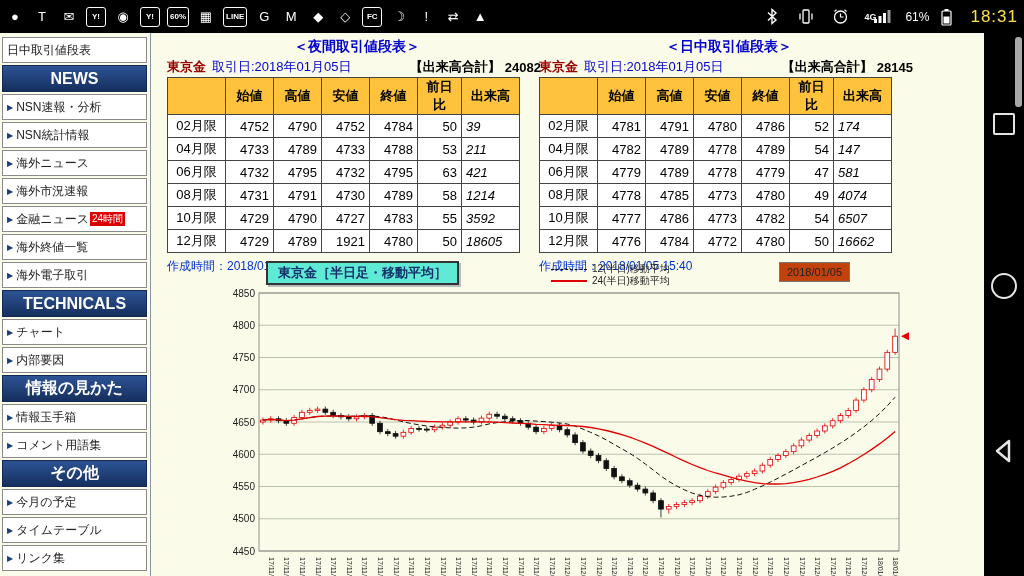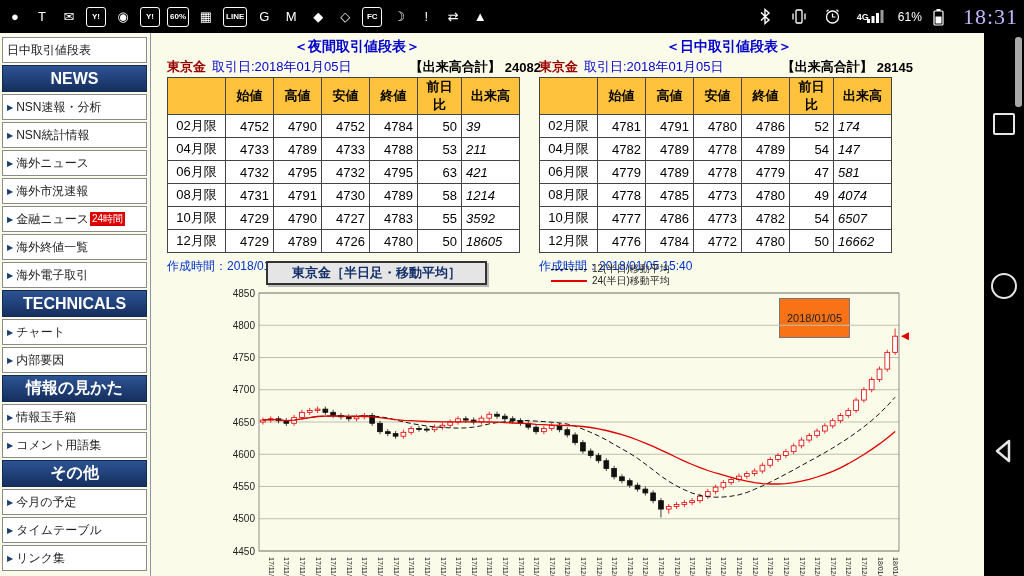--- a/index.html
+++ b/index.html
@@ -8,21 +8,21 @@
     font-family:"Liberation Sans","DejaVu Sans",sans-serif;background:#000;}
 
   
   .status-bar{position:absolute;left:0;top:0;width:1024px;height:33px;background:#000;
     display:flex;align-items:center;color:#fff;}
   .status-left{display:flex;align-items:center;padding-left:5px;}
   .si{min-width:20px;height:20px;margin-right:7px;display:flex;align-items:center;justify-content:center;
     font-size:13px;color:#fff;}
   .si.wide{font-size:8px;border:1px solid #fff;border-radius:3px;padding:0 2px;font-weight:bold;}
   .status-right{margin-left:auto;display:flex;align-items:center;gap:7px;padding-right:6px;}
-  .clock{font-size:22px;color:#c4b5fd;letter-spacing:1px;font-family:Liberation Serif, serif;}
+  .clock{font-size:17px;color:#fde047;letter-spacing:1px;}
   .battpct{font-size:12px;color:#fff;}
   .net4g{font-size:9px;font-weight:bold;margin-right:-4px;}
 
   
   .navbar{position:absolute;left:984px;top:33px;width:40px;height:543px;background:#000;}
   .nav-square{position:absolute;left:9px;top:80px;width:22px;height:22px;border:2.5px solid #e5e5e5;border-radius:2px;}
   .nav-circle{position:absolute;left:7px;top:240px;width:26px;height:26px;border:2.5px solid #e5e5e5;border-radius:50%;}
   .nav-back{position:absolute;left:7px;top:405px;}
   .scrollbar{position:absolute;left:1015px;top:37px;width:7px;height:70px;background:#a8a8a8;border-radius:3px;}
 
@@ -53,29 +53,29 @@
   table.px th,table.px td{border:1px solid #444;height:23px;padding:0 4px;}
   table.px th{background:#ffc23d;font-weight:bold;text-align:center;}
   table.px td.lbl{text-align:center;width:58px;}
   table.px td.num{text-align:right;width:48px;}
   table.px td.diff{text-align:right;width:44px;}
   table.px td.volc{text-align:left;width:58px;font-style:italic;}
   .created{font-size:12px;color:#0033cc;margin-top:5px;}
 
   
   .chart{position:absolute;left:70px;top:228px;width:700px;height:315px;}
-  .chart-title{position:absolute;left:45px;top:0;border:2px solid #333;background:#e5e5e5;
-    padding:1px 24px;font-weight:bold;font-size:13px;color:#14306b;box-shadow:2px 2px 0 #bbb;}
+  .chart-title{position:absolute;left:45px;top:0;border:2px solid #333;background:#5eead4;
+    padding:1px 10px;font-weight:bold;font-size:13px;color:#14306b;box-shadow:2px 2px 0 #bbb;}
   .legend{position:absolute;left:330px;top:2px;font-size:10px;color:#222;}
   .legend .row{height:12px;display:flex;align-items:center;}
   .legend .samp{display:inline-block;width:36px;height:0;margin-right:5px;}
   .legend .samp.dash{border-top:1.5px dashed #111;}
   .legend .samp.red{border-top:2px solid #e00000;}
-  .datebox{position:absolute;left:558px;top:1px;border:1px solid #777;background:#f97316;
-    font-size:11px;padding:13px 7px;color:#222;margin-top:36px;}
+  .datebox{position:absolute;left:558px;top:1px;border:1px solid #777;background:#c2410c;
+    font-size:11px;padding:3px 7px;color:#222;}
   #chart-svg{position:absolute;left:0;top:24px;}
 </style>
 </head>
 <body>
 
 <div class="screen">
 
   <div class="status-bar">
     <div class="status-left" id="status-left">
         <span class="si">●</span>
@@ -273,21 +273,21 @@
                   <td class="num">4790</td>
                   <td class="num">4727</td>
                   <td class="num">4783</td>
                   <td class="diff">55</td>
                   <td class="volc">3592</td>
                 </tr>
                 <tr>
                   <td class="lbl">12月限</td>
                   <td class="num">4729</td>
                   <td class="num">4789</td>
-                  <td class="num">4726</td>
+                  <td class="num">1921</td>
                   <td class="num">4780</td>
                   <td class="diff">50</td>
                   <td class="volc">18605</td>
                 </tr>
               </tbody>
             </table>
             <div class="created">作成時間：2018/01/05 05:45</div>
           </div>
           <div class="tblock" style="left: 388px;">
             <div class="tbl-title">＜日中取引値段表＞</div>

